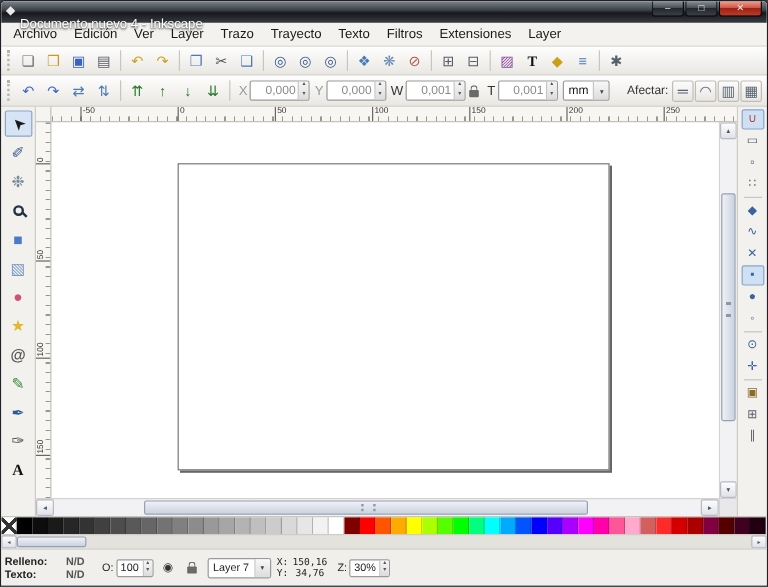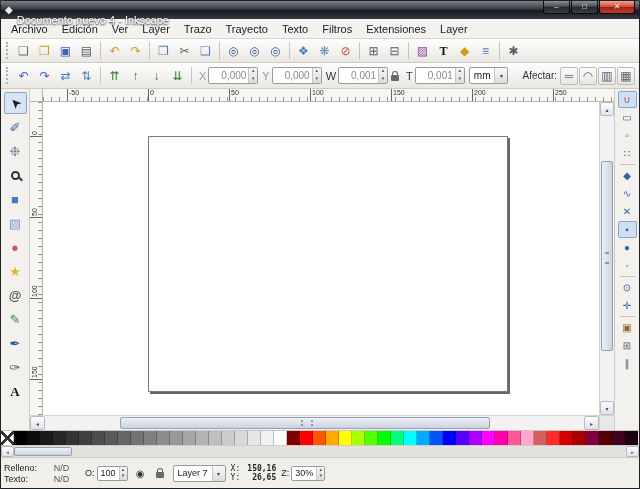--- a/index.html
+++ b/index.html
@@ -129,33 +129,33 @@
     linear-gradient(45deg,transparent 42%,#333 42%,#333 58%,transparent 58%),
     linear-gradient(-45deg,transparent 42%,#333 42%,#333 58%,transparent 58%), #fff; }
   .pscroll { height:12px; display:flex; background:#e4e2dd; border-top:1px solid #cfccc5; }
   .pscroll .sarrow { width:13px; height:100%; font-size:5px; }
   .pscroll .strack { flex:1; position:relative; }
   .pscroll .sthumb { top:1px; bottom:1px; left:0; width:58px; background:linear-gradient(#eef1f6,#ccd3df); }
 
   
   .statusbar { flex:none; height:31px; display:flex; align-items:center; gap:5px; padding:0 3px;
     background:#f0efec; border-top:1px solid #cfccc5; font-size:9px; color:#222; }
-  .fs { display:grid; grid-template-columns:auto auto; column-gap:6px; row-gap:1px; line-height:10px; min-width:76px; }
+  .fs { display:grid; grid-template-columns:auto auto; column-gap:6px; row-gap:1px; line-height:10px; min-width:76px;font-weight:bold; }
   .fs .v { color:#555; }
   .opacity, .zoomc { display:flex; align-items:center; gap:2px; }
   .sbox { display:flex; height:15px; background:#fff; border:1px solid #9a9a9a; border-radius:2px; overflow:hidden; }
   .sbox .val { padding:1px 3px; font-size:9px; min-width:20px; text-align:right; }
   .sbox .spin { width:8px; }
   .sicon { width:15px; height:15px; display:flex; align-items:center; justify-content:center; font-size:10px; color:#333; }
   .layerdd { display:flex; align-items:center; height:17px; border:1px solid #9a9a9a; background:#fff; border-radius:2px; overflow:hidden; }
   .lname { padding:0 4px; font-size:9px; white-space:nowrap; }
   .msg { flex:1; min-width:0; overflow:hidden; white-space:nowrap; border-left:1px solid #d8d5d0; padding-left:5px;
     align-self:stretch; display:flex; align-items:center; font-size:9px; }
   .coords { font-family:"DejaVu Sans Mono", monospace; font-size:8px; line-height:9px; text-align:right; flex:none; }
-  .cv { display:inline-block; width:36px; text-align:right;font-weight:bold; }
+  .cv { display:inline-block; width:36px; text-align:center; }
 </style>
 </head>
 <body>
 
 <div class="window">
 
   <div class="titlebar">
     <span class="ticon">◆</span>
     <span class="ttext">Documento nuevo 4 - Inkscape</span>
     <span class="wbtns">
@@ -599,21 +599,21 @@
     <span class="sicon">◉</span>
     <span class="sicon">
         <span class="padlock"></span>
       </span>
     <div class="layerdd">
       <span class="lname">Layer 7</span>
       <span class="dda">▾</span>
     </div>
     <div class="coords">
       <div><span>X:</span><span class="cv">150,16</span></div>
-      <div><span>Y:</span><span class="cv">26,65</span></div>
+      <div><span>Y:</span><span class="cv">34,76</span></div>
     </div>
     <div class="zoomc">
       <span>Z:</span>
       <span class="sbox">
         <span class="val">30%</span>
         <span class="spin">
             <i>▴</i>
             <i>▾</i>
           </span>
       </span>

